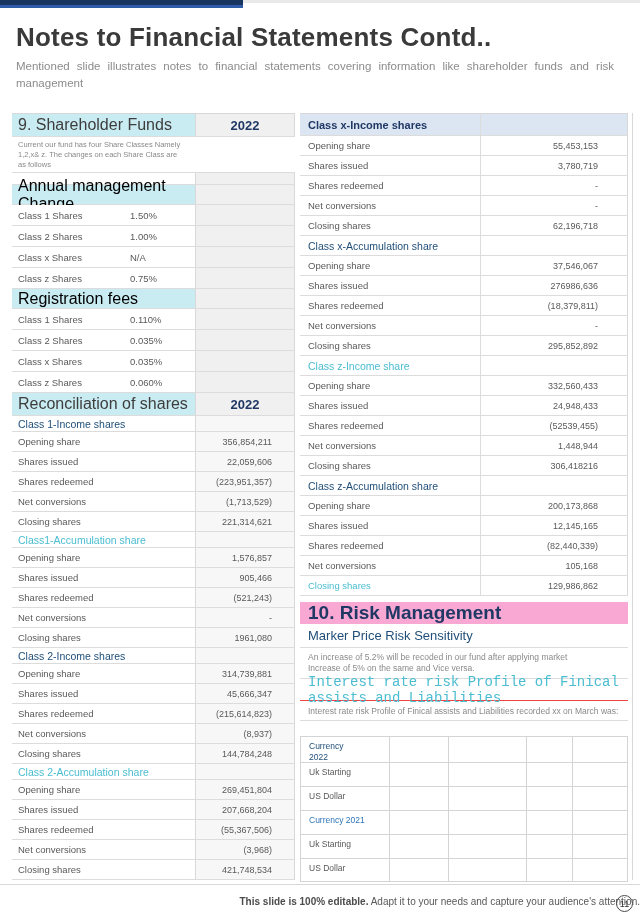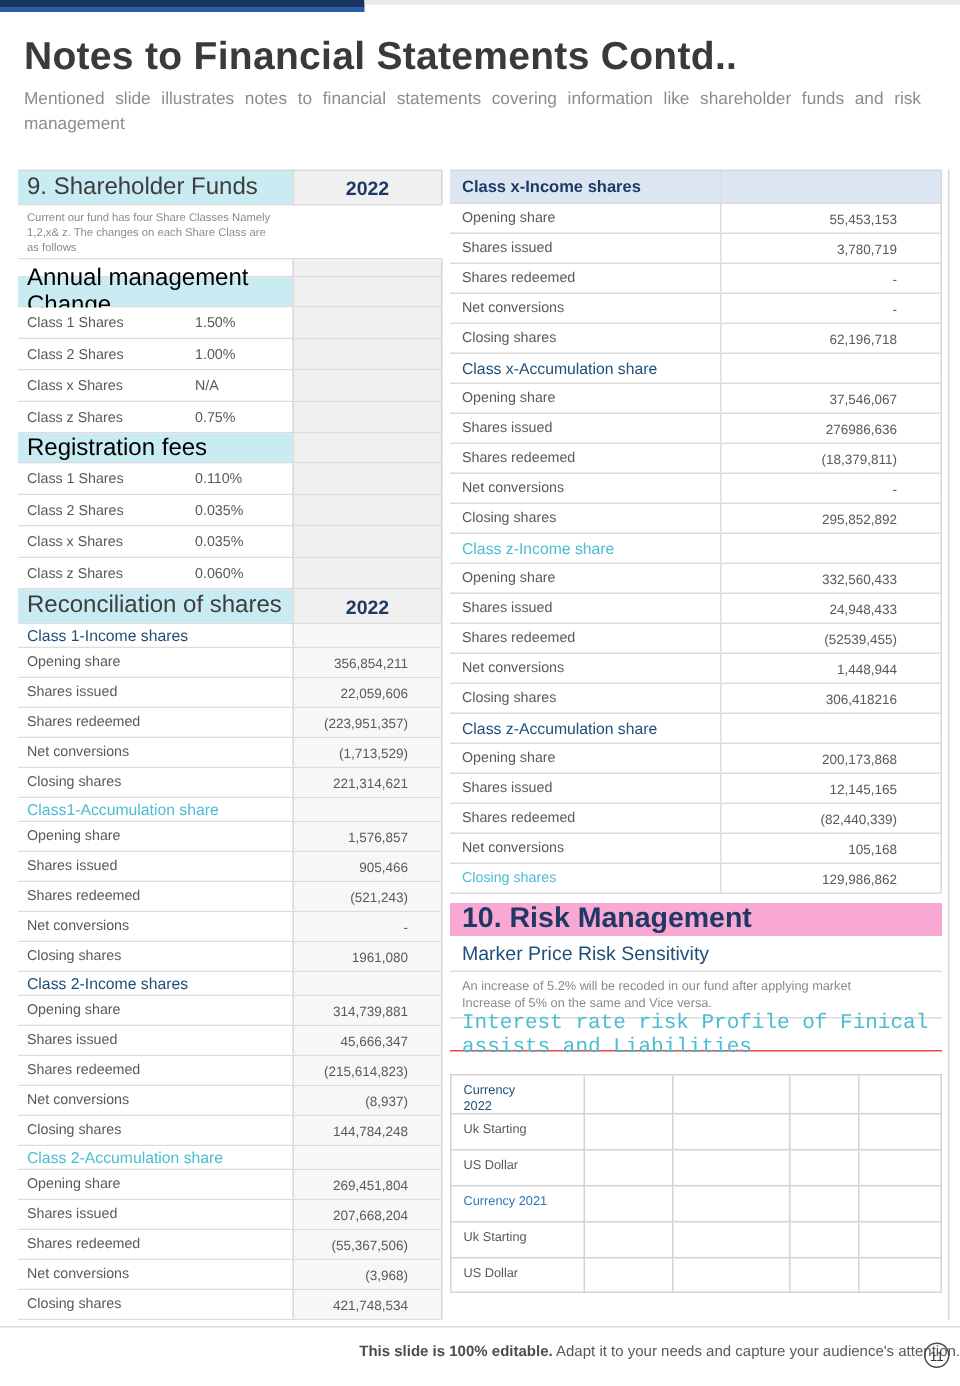--- a/index.html
+++ b/index.html
@@ -576,20 +576,21 @@
             <div class="c2">
               <span class="val">129,986,862</span>
             </div>
           </div>
         </div>
       <div class="risk">
         <div class="risk-header">10. Risk Management</div>
         <div class="risk-sub">Marker Price Risk Sensitivity</div>
         <div class="risk-body">An increase of 5.2% will be recoded in our fund after applying market Increase of 5% on the same and Vice versa.</div>
         <div class="risk-cyan">Interest rate risk Profile of Finical assists and Liabilities</div>
+        <div class="risk-body2">Interest rate risk Profile of Finical assists and Liabilities recorded xx on March was:</div>
         <div class="risk-empty"></div>
       </div>
       <div id="currency-table">
           <div class="crow" style="height: 26px;">
             <div class="clabel navy">Currency
 2022</div>
             <div class="ccell w1"></div>
             <div class="ccell w2"></div>
             <div class="ccell w3"></div>
             <div class="ccell w4"></div>

